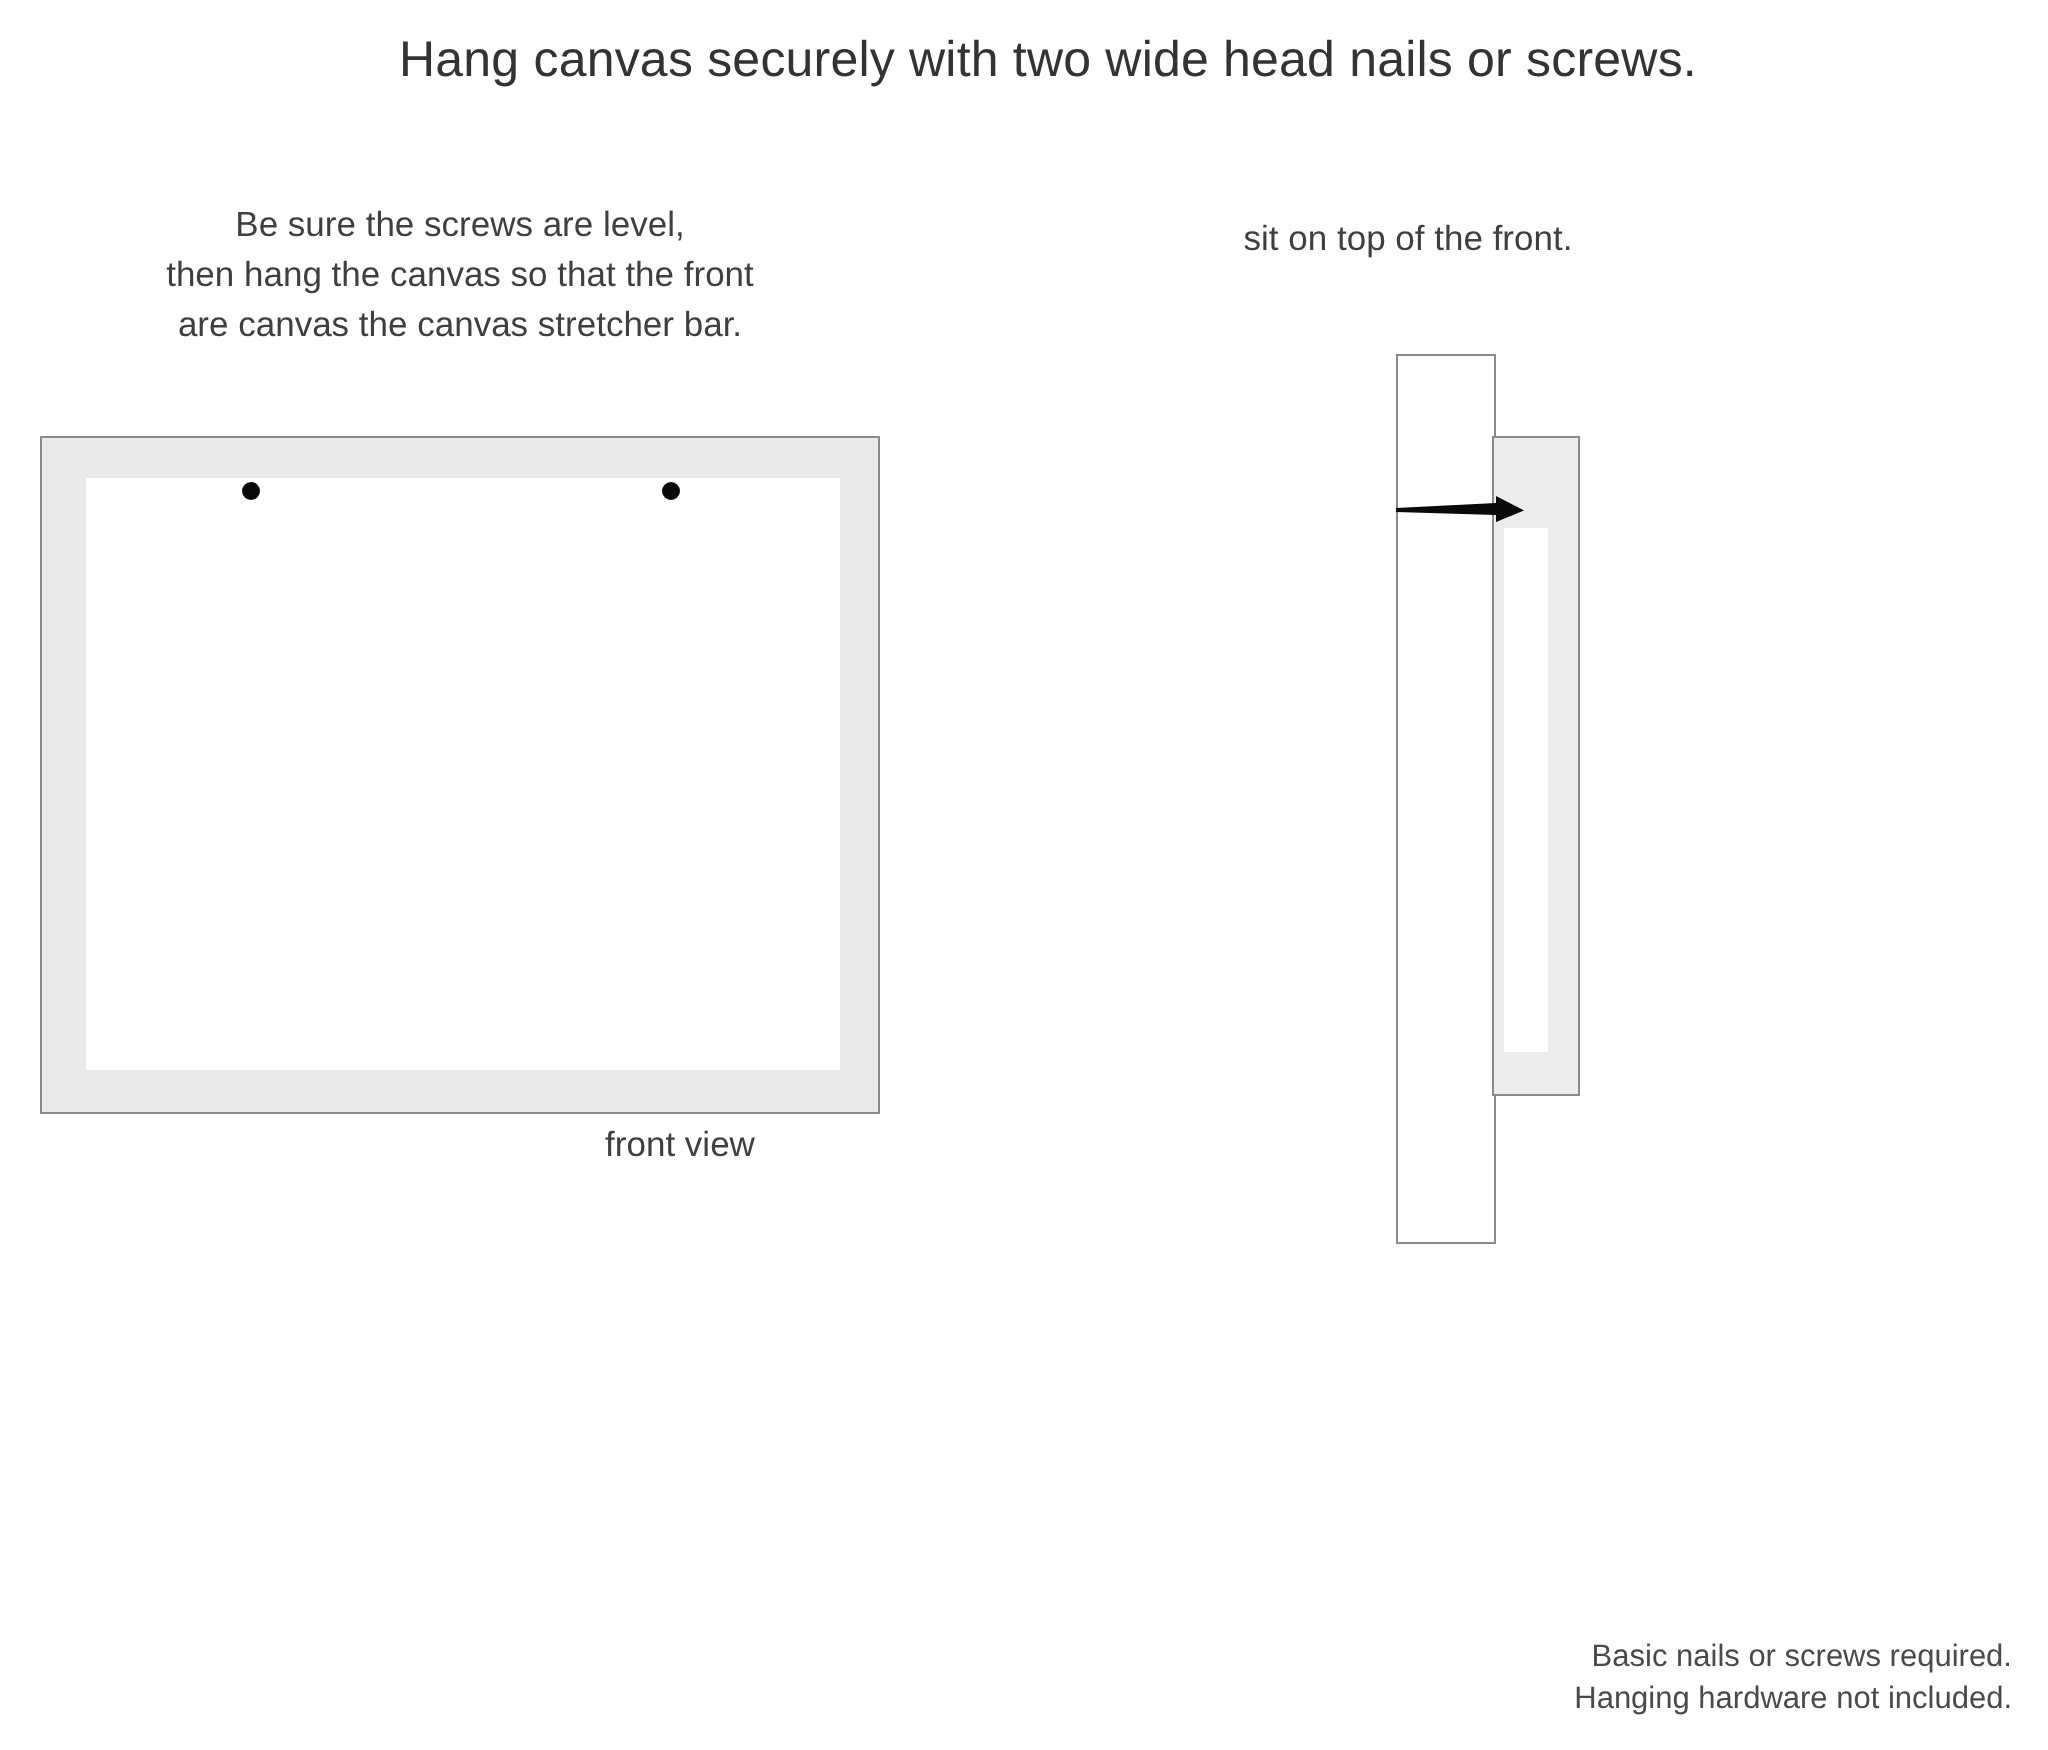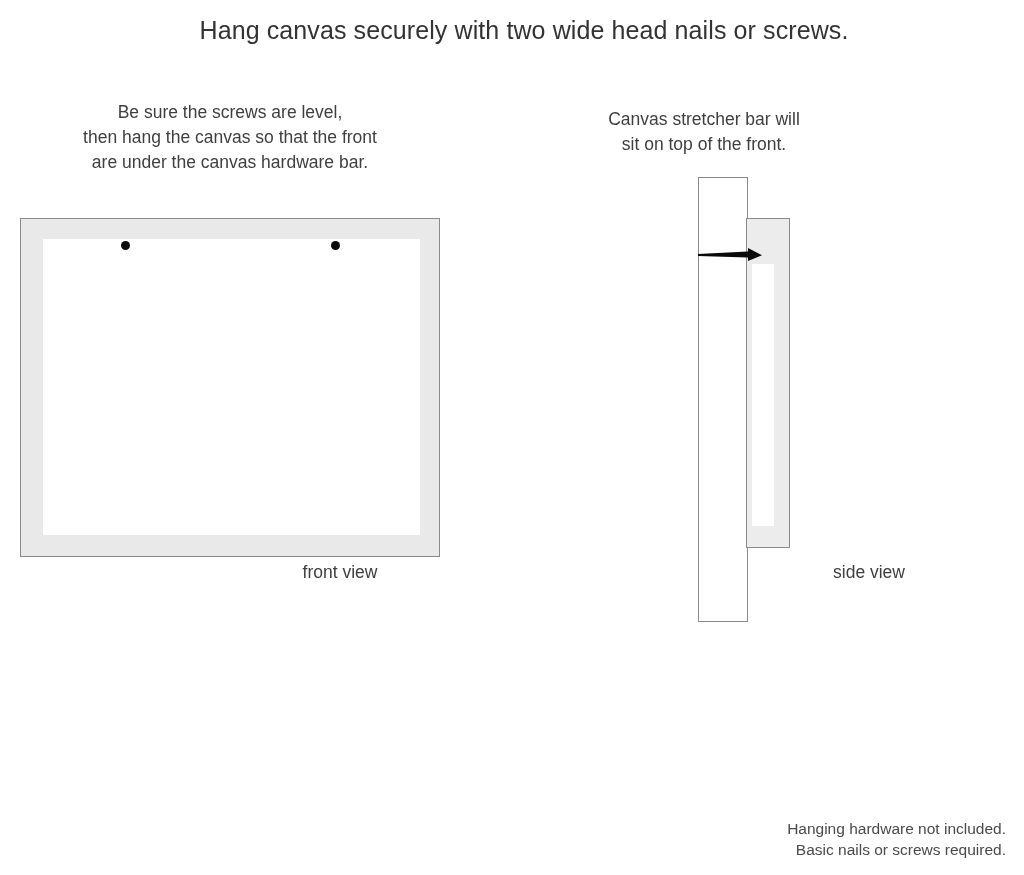--- a/index.html
+++ b/index.html
@@ -164,25 +164,24 @@
 </head>
 <body>
 
 <div class="stage">
 
   <div class="title">Hang canvas securely with two wide head nails or screws.</div>
 
   <div class="caption caption-left">
     <div>Be sure the screws are level,</div>
     <div>then hang the canvas so that the front</div>
-    <div>are under the canvas hardware bar.</div>
+    <div>are canvas the canvas stretcher bar.</div>
   </div>
 
   <div class="caption caption-right">
-    <div>Canvas stretcher bar will</div>
     <div>sit on top of the front.</div>
   </div>
 
   <div class="front-frame">
     <div class="front-inner"></div>
   </div>
   <div class="screw-dot screw-dot-left"></div>
   <div class="screw-dot screw-dot-right"></div>
   <div class="view-label label-front">front view</div>
 
@@ -191,20 +190,19 @@
     <div class="stretcher-strip"></div>
   </div>
 
   <svg class="side-screw" viewBox="0 0 70 24">
 
     <polygon points="2,11.0 52,8.5 52,14.5 2,13.0" fill="#0a0a0a"></polygon>
 
     <polygon points="52,5.0 52,18.0 66,12.2" fill="#0a0a0a"></polygon>
   </svg>
 
-  <div class="view-label label-side">side view</div>
 
   <div class="footer">
+    <div>Basic nails or screws required.</div>
     <div>Hanging hardware not included.</div>
-    <div>Basic nails or screws required.</div>
   </div>
 
 </div>
 
 </body></html>

